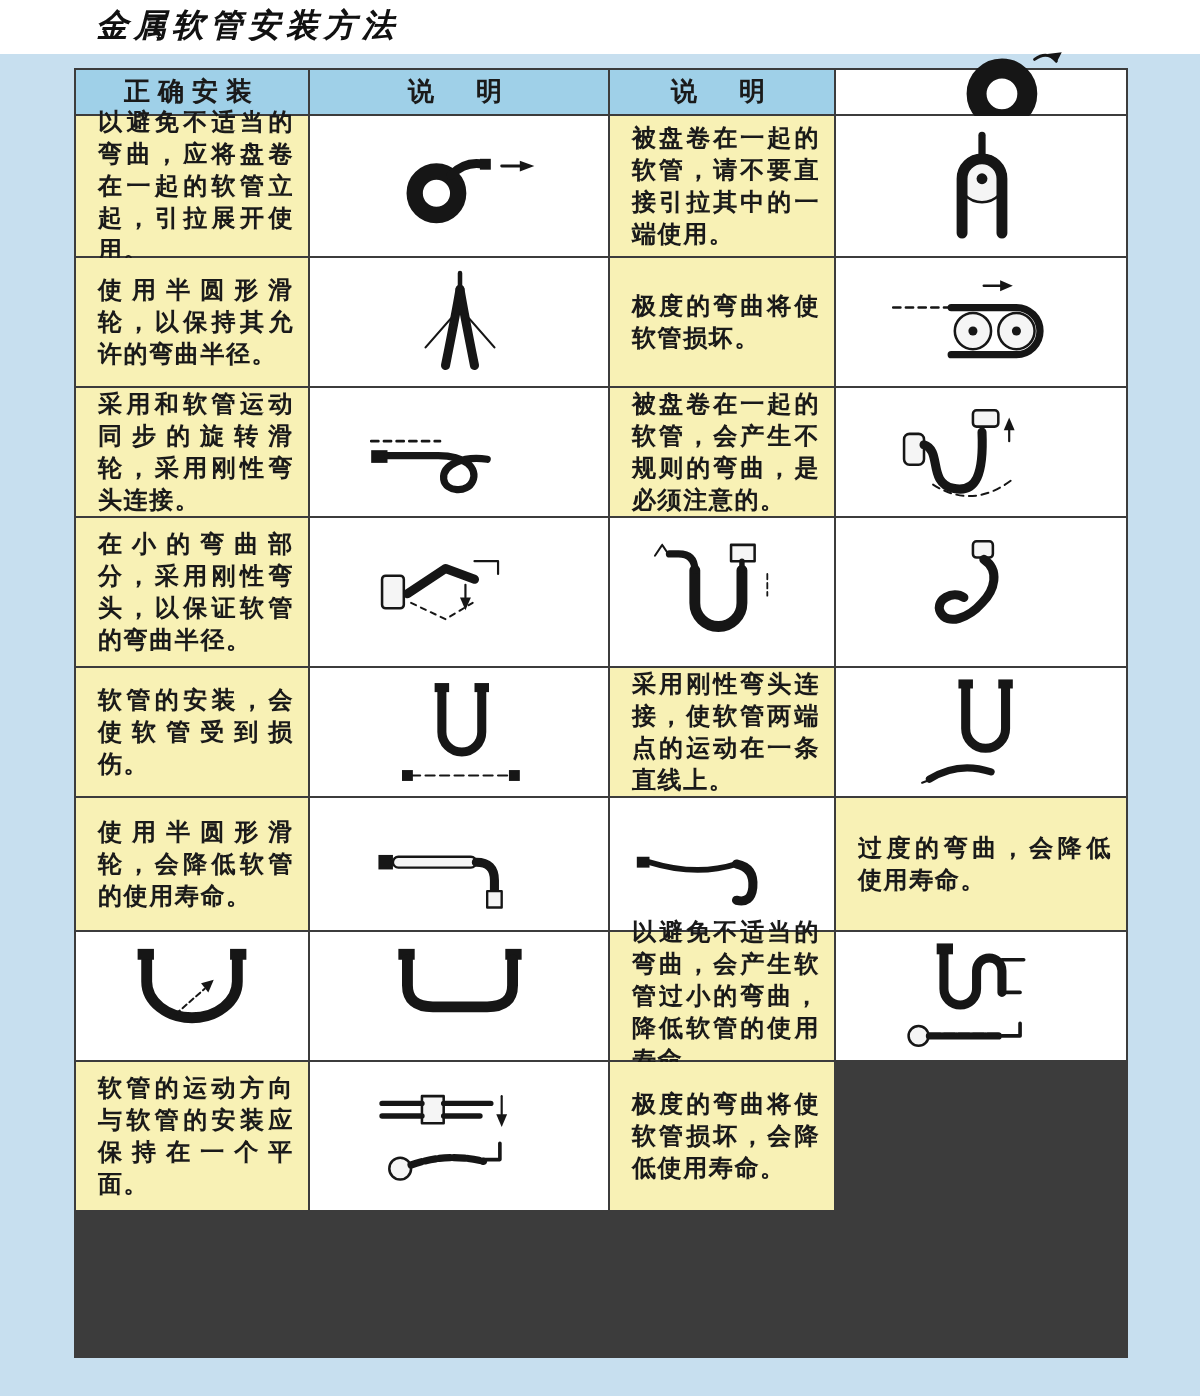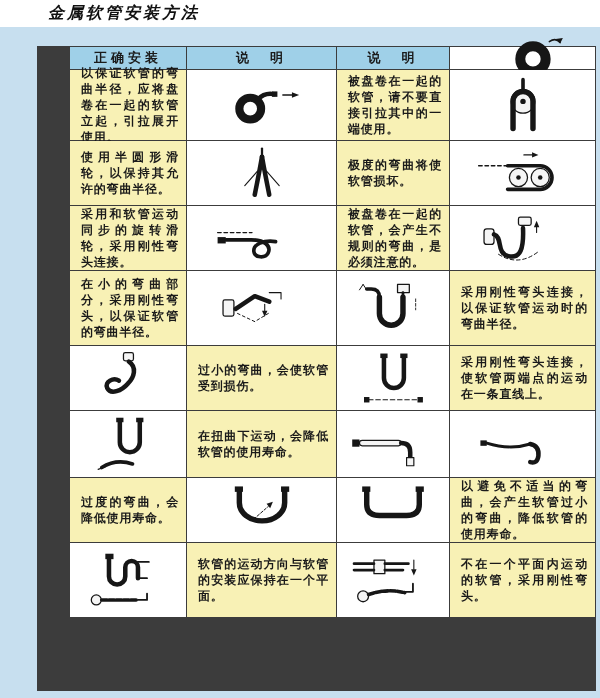--- a/index.html
+++ b/index.html
@@ -10,28 +10,27 @@
     color:var(--ink,#1a1a1a);
   }
   .margin-bg{position:absolute;left:0;top:27px;width:600px;height:671px;background:var(--page-margin,#c7dfef);}
   .title{
     position:absolute;left:36px;top:3px;
     font-size:16px;font-weight:bold;font-style:italic;letter-spacing:3px;
     color:var(--title-color,#111111);
     margin-left:12px;
   }
   .tbl{
-    position:absolute;left:37px;top:46px;
+    position:absolute;left:37px;top:34px;
     display:grid;
     grid-template-columns:116px 149px 112px 145px;
     grid-template-rows:22px 70px 64px 64px 74px 64px 66px 64px 74px 72px;
     gap:1px;
     background:var(--border,#3c3c3c);
     border:1px solid var(--border,#3c3c3c);
-    padding-left:32px;
   }
   .hd{
     background:var(--header-bg,#9fd0e8);
     display:flex;align-items:center;justify-content:center;
     font-size:13px;font-weight:bold;letter-spacing:4px;
   }
   .img{
     background:var(--image-bg,#ffffff);
     display:flex;align-items:center;justify-content:center;
   }
@@ -65,21 +64,21 @@
         <g>
       <path d="M8 50 H46" stroke-width="5"></path>
       <rect class="fill" x="5" y="46.5" width="6" height="7"></rect>
       <circle cx="66" cy="33" r="14" stroke-width="11"></circle>
       <path d="M84 14 q7 -5 12 1" stroke-width="1.6"></path>
       <path class="fill" d="M96 16 l3 -6 l-8 1 z"></path>
     </g>
       </svg>
   </div>
   <div class="note">
-      <span>以保证软管的弯曲半径，应将盘卷在一起的软管立起，引拉展开使用。</span>
+      <span>以避免不适当的弯曲，应将盘卷在一起的软管立起，引拉展开使用。</span>
     </div>
   <div class="img">
     <svg class="art" viewBox="0 0 110 64">
         <g>
       <circle cx="42" cy="36" r="12" stroke-width="9"></circle>
       <path d="M50 26 q8 -8 18 -6" stroke-width="5"></path>
       <rect class="fill" x="66" y="17" width="6" height="6"></rect>
       <path d="M78 21 h10" stroke-width="1.6"></path>
       <path class="fill" d="M88 18 l8 3 -8 3 z"></path>
     </g>
@@ -180,33 +179,30 @@
         <g>
       <path d="M40 20 V38 a13 13 0 0 0 26 0 V20" stroke-width="6"></path>
       <path d="M40 20 q0 -9 -9 -9 h-5" stroke-width="4"></path>
       <rect class="lite" x="60" y="6" width="13" height="9" stroke-width="1.4"></rect>
       <path d="M66 20 v-5" stroke-width="3"></path>
       <path d="M22 6 l-4 6 m4 -6 l4 6" stroke-width="1.1"></path>
       <path d="M80 22 v12" stroke-width="1" stroke-dasharray="3 2"></path>
     </g>
       </svg>
   </div>
-  <div class="note">
-      <span>采用刚性弯头连接，以保证软管运动时的弯曲半径。</span>
-    </div>
   <div class="img">
     <svg class="art" viewBox="0 0 110 64">
         <g>
       <rect class="lite" x="50" y="4" width="11" height="9" rx="2" stroke-width="1.4"></rect>
       <path d="M56 14 c9 6 6 17 -1 24 c-7 8 -19 13 -23 5 c-3 -7 7 -12 13 -8" stroke-width="5"></path>
     </g>
       </svg>
   </div>
   <div class="note">
-      <span>过小的弯曲，会使软管受到损伤。</span>
+      <span>软管的安装，会使软管受到损伤。</span>
     </div>
 
   <div class="img">
     <svg class="art" viewBox="0 0 110 64">
         <g>
       <path d="M45 10 V32 a11 11 0 0 0 22 0 V10" stroke-width="5"></path>
       <rect class="fill" x="41" y="5" width="8" height="5"></rect>
       <rect class="fill" x="63" y="5" width="8" height="5"></rect>
       <path d="M28 56 H82" stroke-width="1.2" stroke-dasharray="5 3"></path>
       <rect class="fill" x="23" y="53" width="6" height="6"></rect>
@@ -222,21 +218,21 @@
         <g>
       <path d="M46 8 V30 a11 11 0 0 0 22 0 V8" stroke-width="5"></path>
       <rect class="fill" x="42" y="3" width="8" height="5"></rect>
       <rect class="fill" x="64" y="3" width="8" height="5"></rect>
       <path d="M26 58 q16 -10 34 -4" stroke-width="4"></path>
       <path d="M22 60 l8 -3" stroke-width="1.2"></path>
     </g>
       </svg>
   </div>
   <div class="note">
-      <span>在扭曲下运动，会降低软管的使用寿命。</span>
+      <span>使用半圆形滑轮，会降低软管的使用寿命。</span>
     </div>
 
   <div class="img">
     <svg class="art" viewBox="0 0 110 64">
         <g>
       <rect class="fill" x="10" y="27" width="8" height="8"></rect>
       <rect class="lite" x="18" y="28" width="46" height="6" rx="3" stroke-width="1.3"></rect>
       <path d="M64 31 q10 0 10 10 v6" stroke-width="5"></path>
       <rect class="lite" x="70" y="47" width="8" height="9" stroke-width="1.3"></rect>
     </g>
@@ -301,16 +297,16 @@
       <path d="M12 14 h22 M46 14 h26 M12 21 h22 M46 21 h20" stroke-width="3"></path>
       <path d="M78 10 v10" stroke-width="1.2"></path>
       <path class="fill" d="M75 20 l3 7 3 -7 z"></path>
       <circle class="lite" cx="22" cy="50" r="6" stroke-width="1.4"></circle>
       <path d="M28 48 q20 -7 40 -2" stroke-width="4" stroke-dasharray="6 2"></path>
       <path d="M68 45 h9 v-9" stroke-width="2"></path>
     </g>
       </svg>
   </div>
   <div class="note">
-      <span>不在一个平面内运动的软管，采用刚性弯头。</span>
+      <span>极度的弯曲将使软管损坏，会降低使用寿命。</span>
     </div>
 
 </div>
 
 </body></html>

